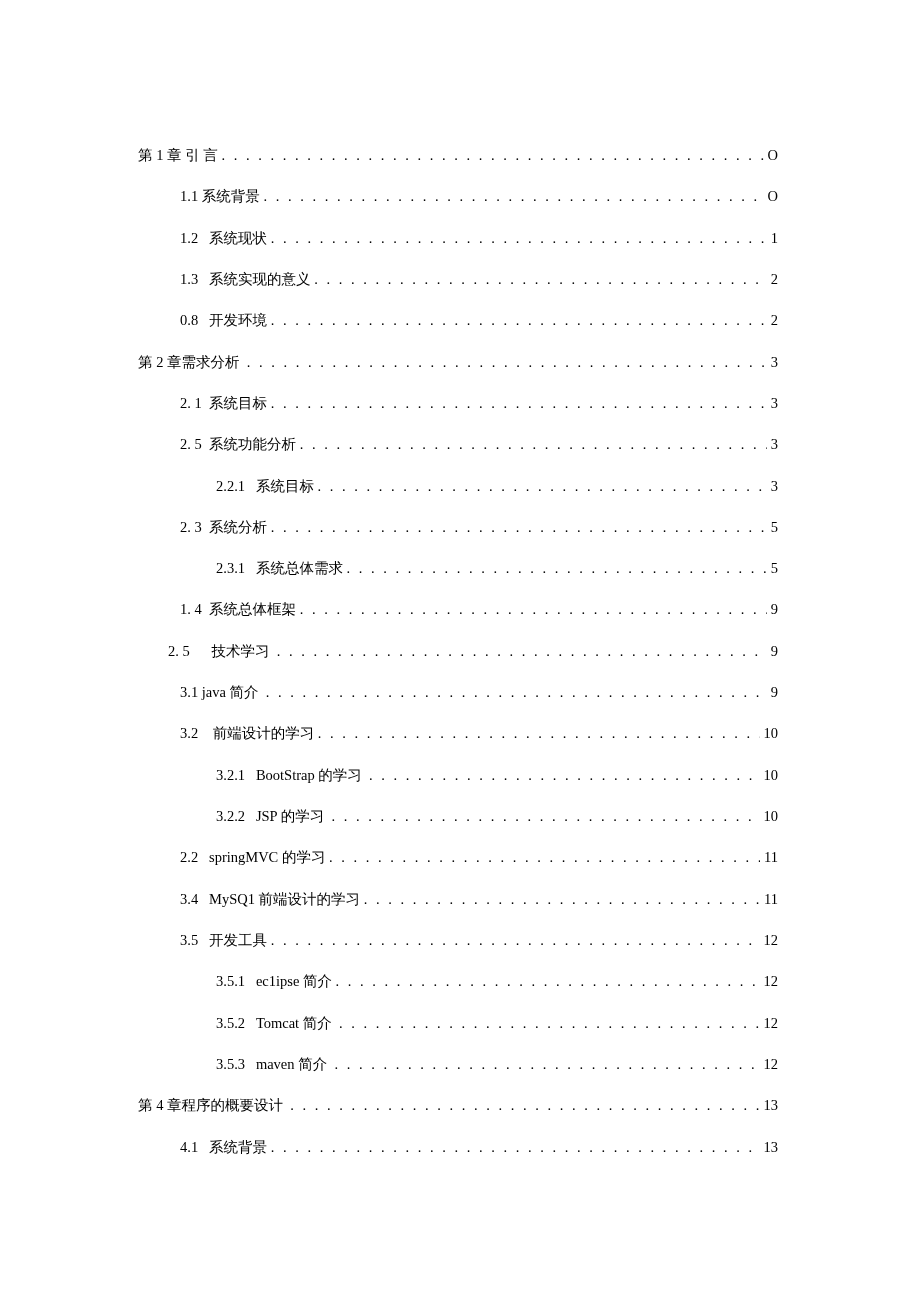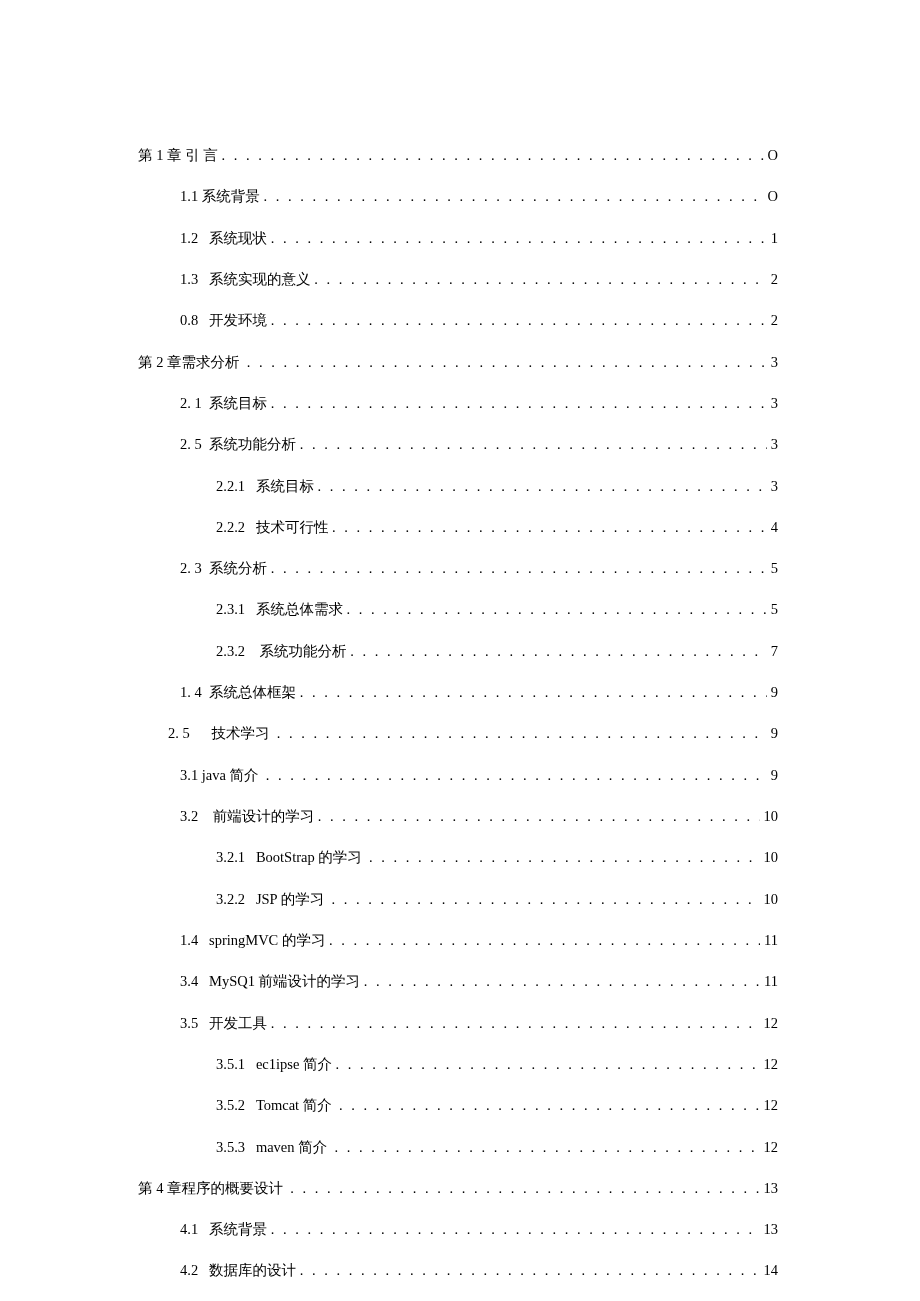--- a/index.html
+++ b/index.html
@@ -110,48 +110,34 @@
         <span class="toc-leaders"></span>
         <span class="toc-page">3</span>
       </div>
       <div class="toc-line lvl2">
         <span class="toc-indent"></span>
         <span class="toc-num">2.2.1   </span>
         <span class="toc-title">系统目标 </span>
         <span class="toc-leaders"></span>
         <span class="toc-page">3</span>
       </div>
-      <div class="toc-line lvl2">
-        <span class="toc-indent"></span>
-        <span class="toc-num">2.2.2   </span>
-        <span class="toc-title">技术可行性 </span>
-        <span class="toc-leaders"></span>
-        <span class="toc-page">4</span>
-      </div>
       <div class="toc-line lvl1">
         <span class="toc-indent"></span>
         <span class="toc-num">2. 3  </span>
         <span class="toc-title">系统分析 </span>
         <span class="toc-leaders"></span>
         <span class="toc-page">5</span>
       </div>
       <div class="toc-line lvl2">
         <span class="toc-indent"></span>
         <span class="toc-num">2.3.1   </span>
         <span class="toc-title">系统总体需求 </span>
         <span class="toc-leaders"></span>
         <span class="toc-page">5</span>
       </div>
-      <div class="toc-line lvl2">
-        <span class="toc-indent"></span>
-        <span class="toc-num">2.3.2    </span>
-        <span class="toc-title">系统功能分析 </span>
-        <span class="toc-leaders"></span>
-        <span class="toc-page">7</span>
-      </div>
       <div class="toc-line lvl1">
         <span class="toc-indent"></span>
         <span class="toc-num">1. 4  </span>
         <span class="toc-title">系统总体框架 </span>
         <span class="toc-leaders"></span>
         <span class="toc-page">9</span>
       </div>
       <div class="toc-line lvl-alt">
         <span class="toc-indent"></span>
         <span class="toc-num">2. 5      </span>
@@ -182,21 +168,21 @@
       </div>
       <div class="toc-line lvl2">
         <span class="toc-indent"></span>
         <span class="toc-num">3.2.2   </span>
         <span class="toc-title">JSP 的学习  </span>
         <span class="toc-leaders"></span>
         <span class="toc-page">10</span>
       </div>
       <div class="toc-line lvl1">
         <span class="toc-indent"></span>
-        <span class="toc-num">1.4   </span>
+        <span class="toc-num">2.2   </span>
         <span class="toc-title">springMVC 的学习 </span>
         <span class="toc-leaders"></span>
         <span class="toc-page">11</span>
       </div>
       <div class="toc-line lvl1">
         <span class="toc-indent"></span>
         <span class="toc-num">3.4   </span>
         <span class="toc-title">MySQ1 前端设计的学习 </span>
         <span class="toc-leaders"></span>
         <span class="toc-page">11</span>
@@ -235,22 +221,15 @@
         <span class="toc-title">第 4 章程序的概要设计  </span>
         <span class="toc-leaders"></span>
         <span class="toc-page">13</span>
       </div>
       <div class="toc-line lvl1">
         <span class="toc-indent"></span>
         <span class="toc-num">4.1   </span>
         <span class="toc-title">系统背景 </span>
         <span class="toc-leaders"></span>
         <span class="toc-page">13</span>
-      </div>
-      <div class="toc-line lvl1">
-        <span class="toc-indent"></span>
-        <span class="toc-num">4.2   </span>
-        <span class="toc-title">数据库的设计 </span>
-        <span class="toc-leaders"></span>
-        <span class="toc-page">14</span>
       </div>
     </div>
 </div>
 
 </body></html>

